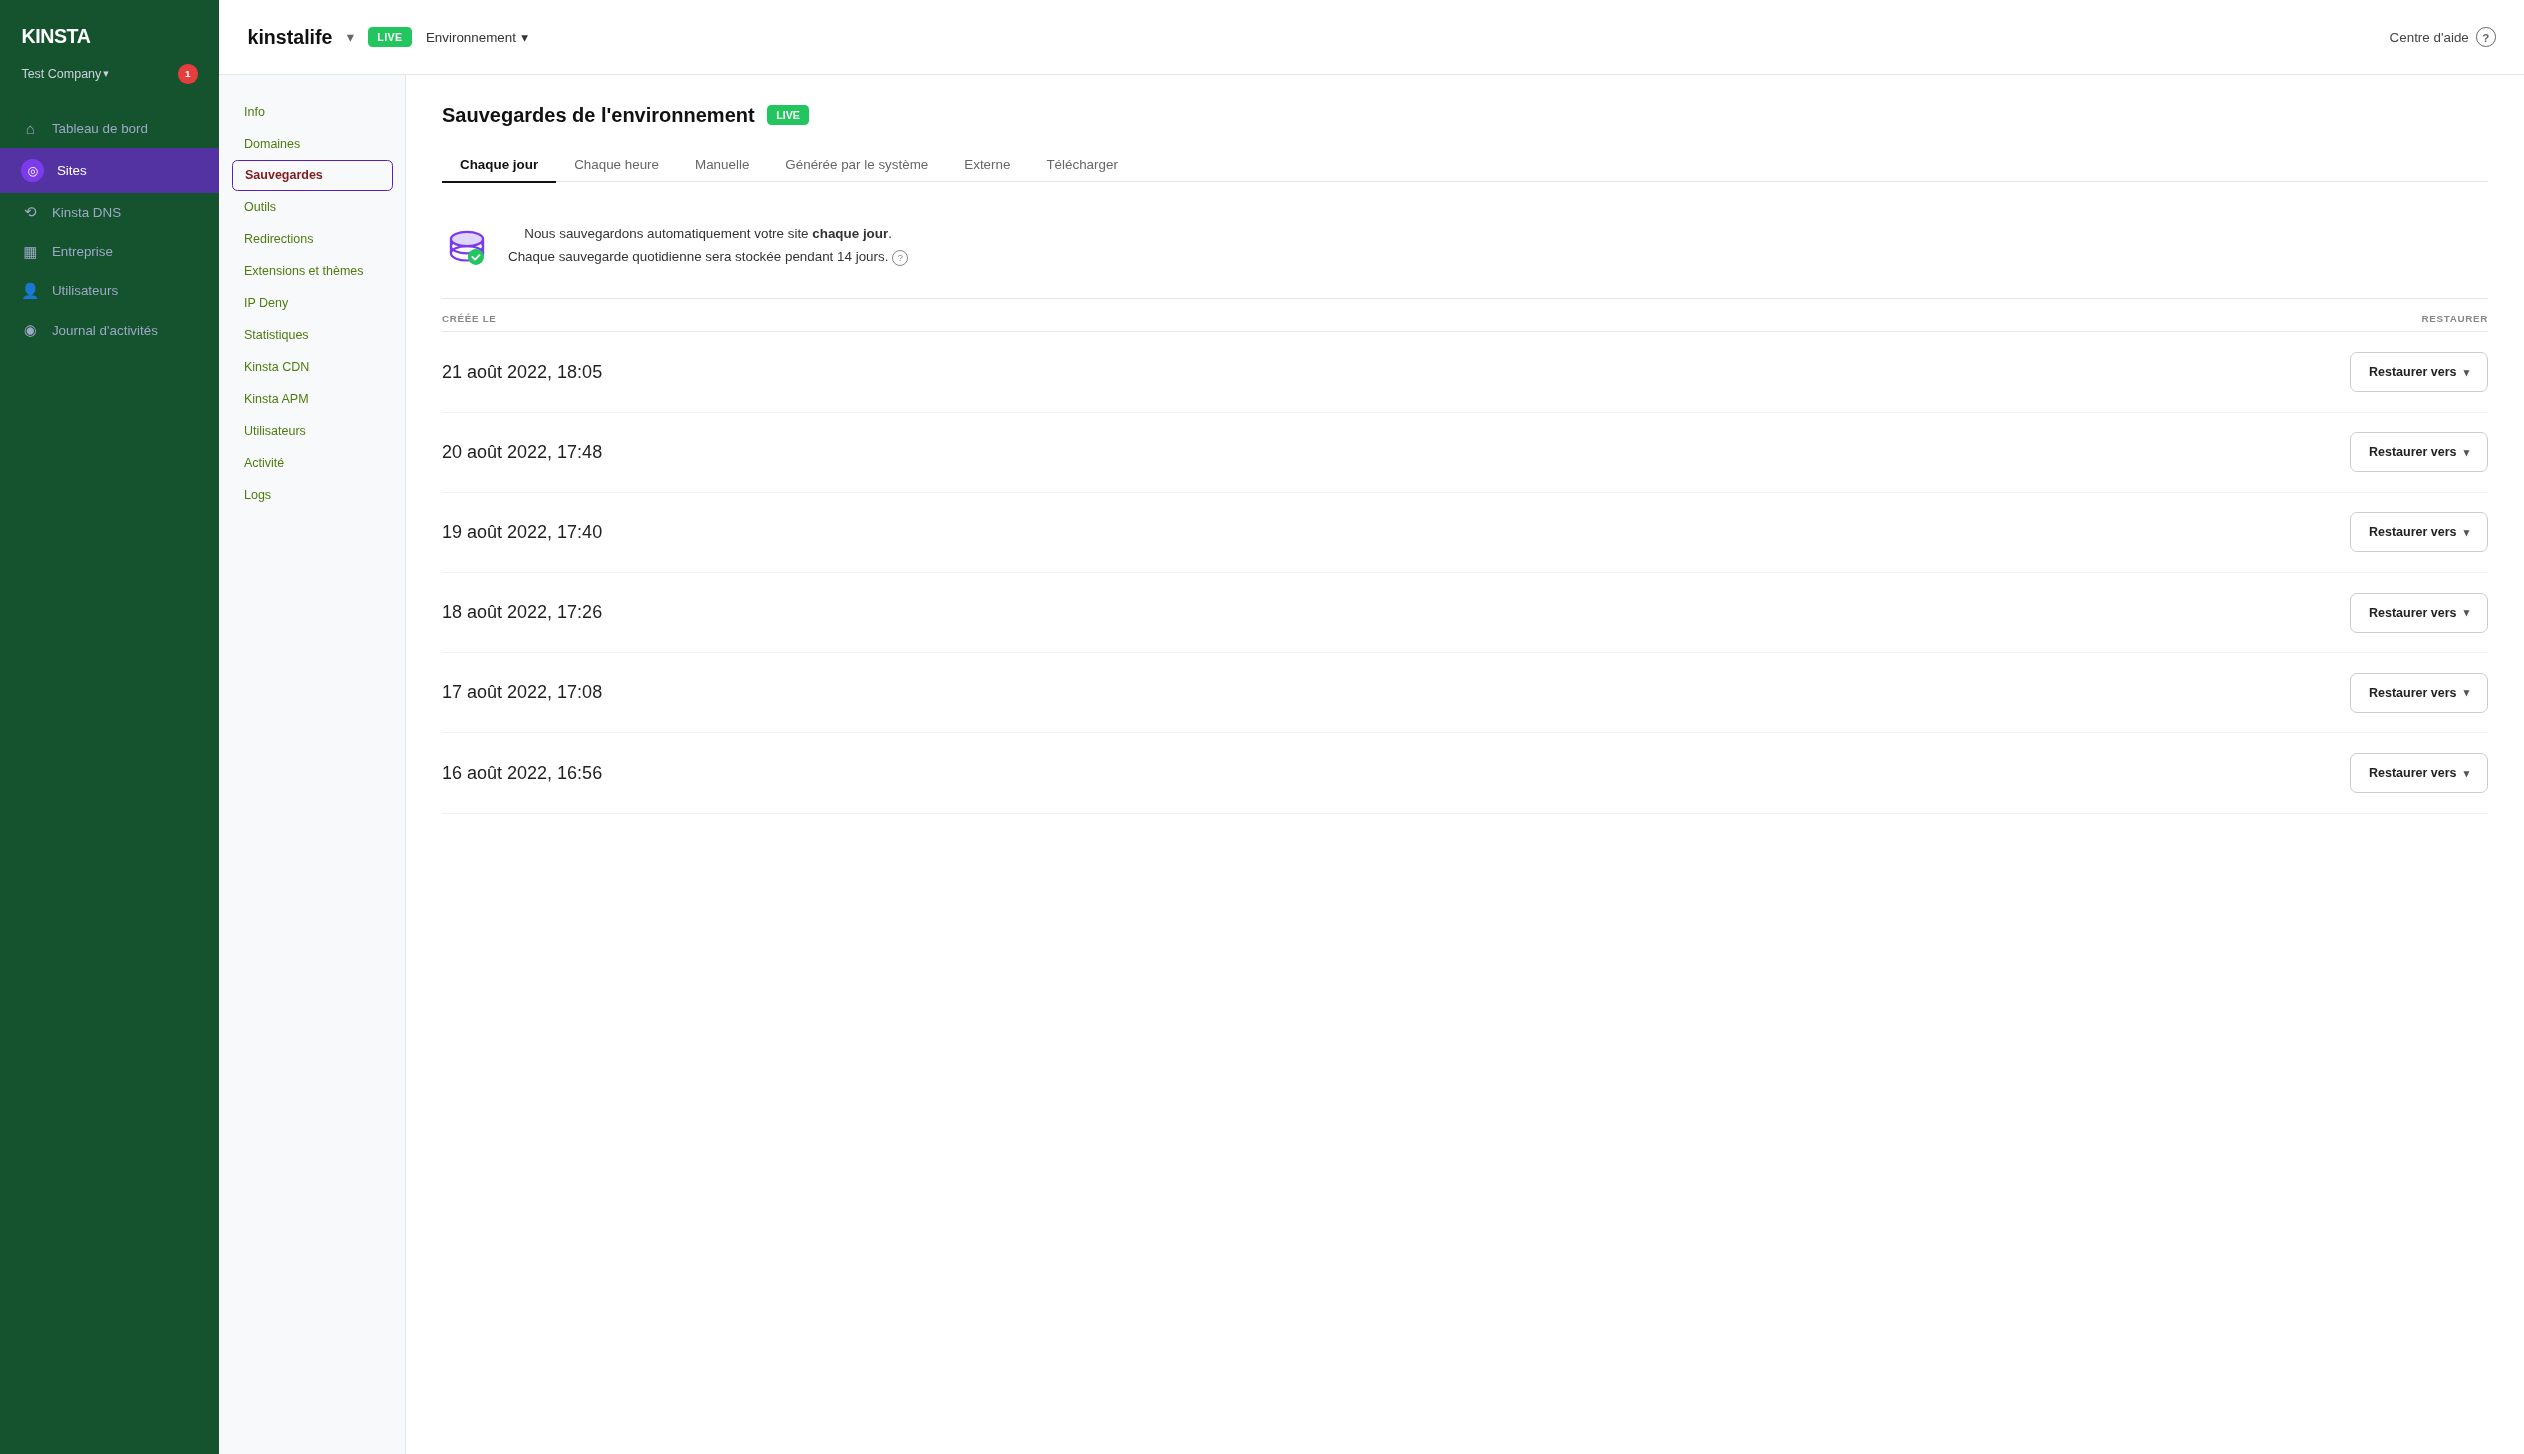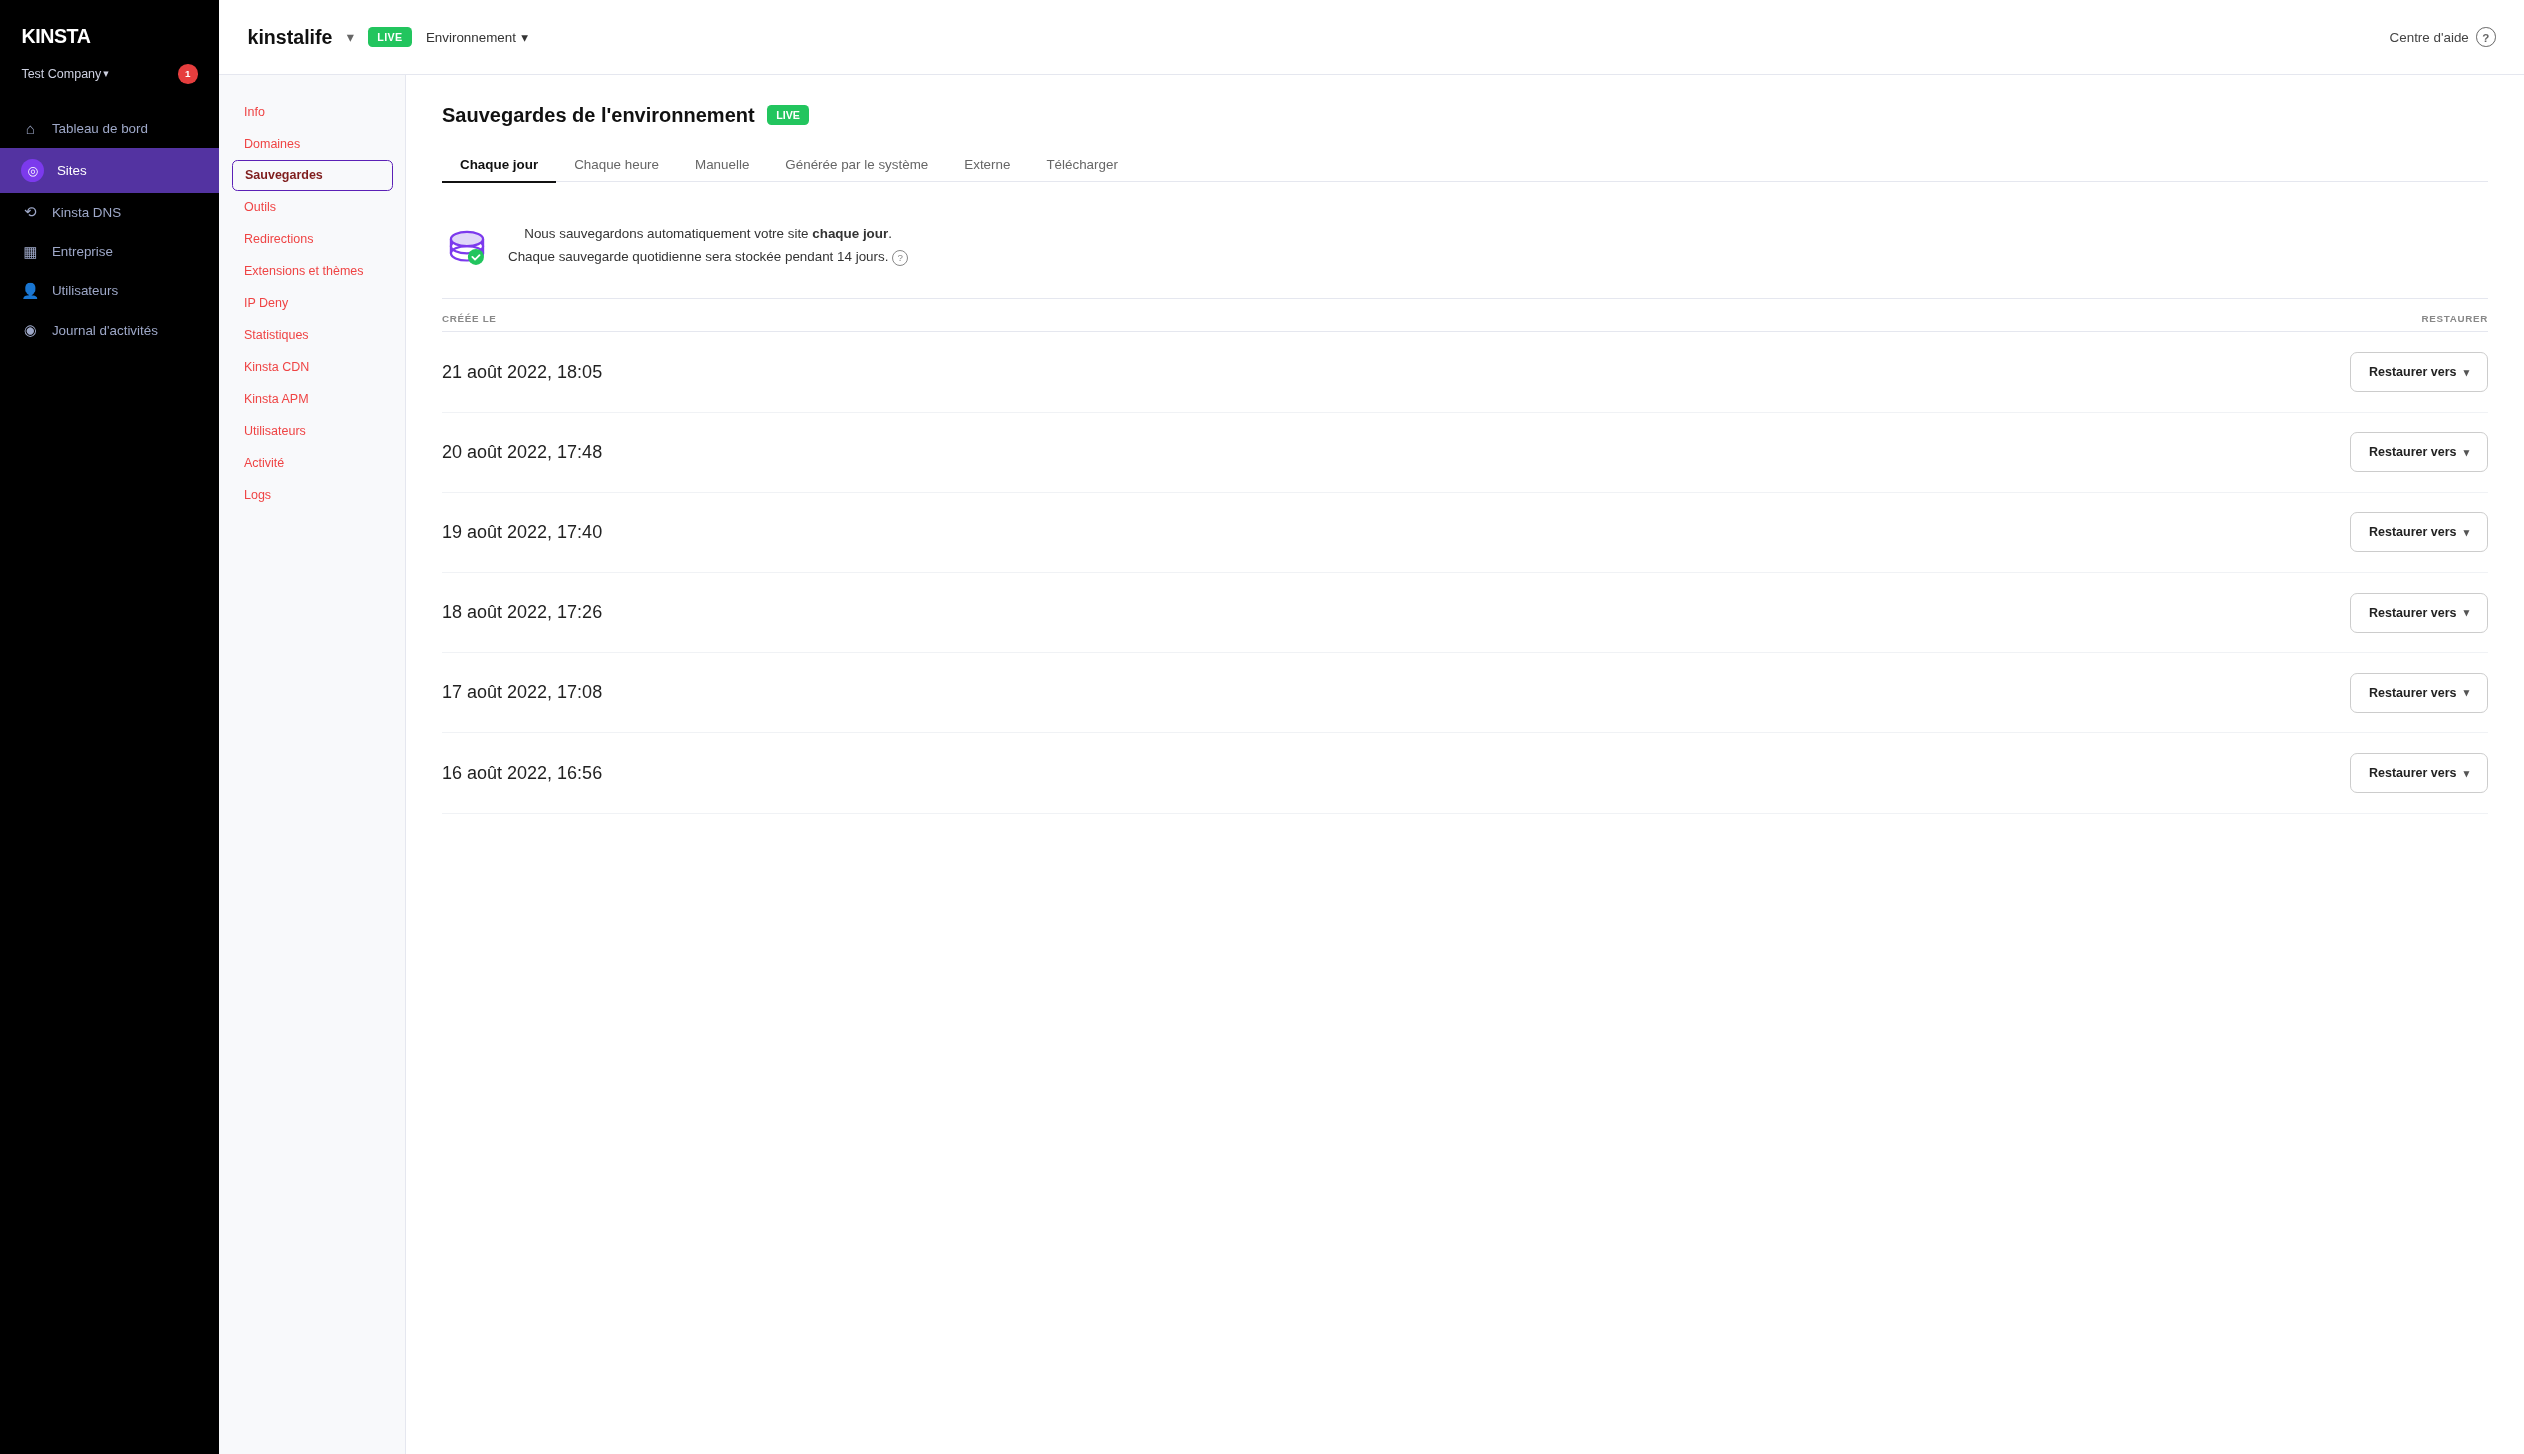--- a/index.html
+++ b/index.html
@@ -2,21 +2,21 @@
 <html style="font-size:14.3px"><head>
   <meta charset="utf-8">
   <style>
     * { box-sizing: border-box; margin: 0; padding: 0; }
     body { font-family: -apple-system, BlinkMacSystemFont, 'Segoe UI', sans-serif; background: #f0f2f5; display: flex; height: 100vh; overflow: hidden; }
 
     
     .sidebar {
       width: 219px;
       min-width: 219px;
-      background: #000000;
+      background: #14532d;
       color: #fff;
       display: flex;
       flex-direction: column;
       padding: 0;
     }
     .sidebar-logo {
       padding: 25px 21.4px 9px;
       display: flex;
       align-items: center;
     }
@@ -151,21 +151,21 @@
     .subnav {
       width: 187px;
       min-width: 187px;
       background: #f8f9fb;
       border-right: 0.9px solid #e5e7ef;
       padding: 21.4px 0;
     }
     .subnav-item {
       padding: 9px 25px;
       font-size: 12.5px;
-      color: #ef4444;
+      color: #4d7c0f;
       cursor: pointer;
     }
     .subnav-item.active {
       color: #7f1d1d;
       font-weight: 600;
       border: 1.8px solid #5b21b6;
       border-radius: 5.4px;
       margin: 0 12.5px;
       padding: 7.1px 12.5px;
     }

